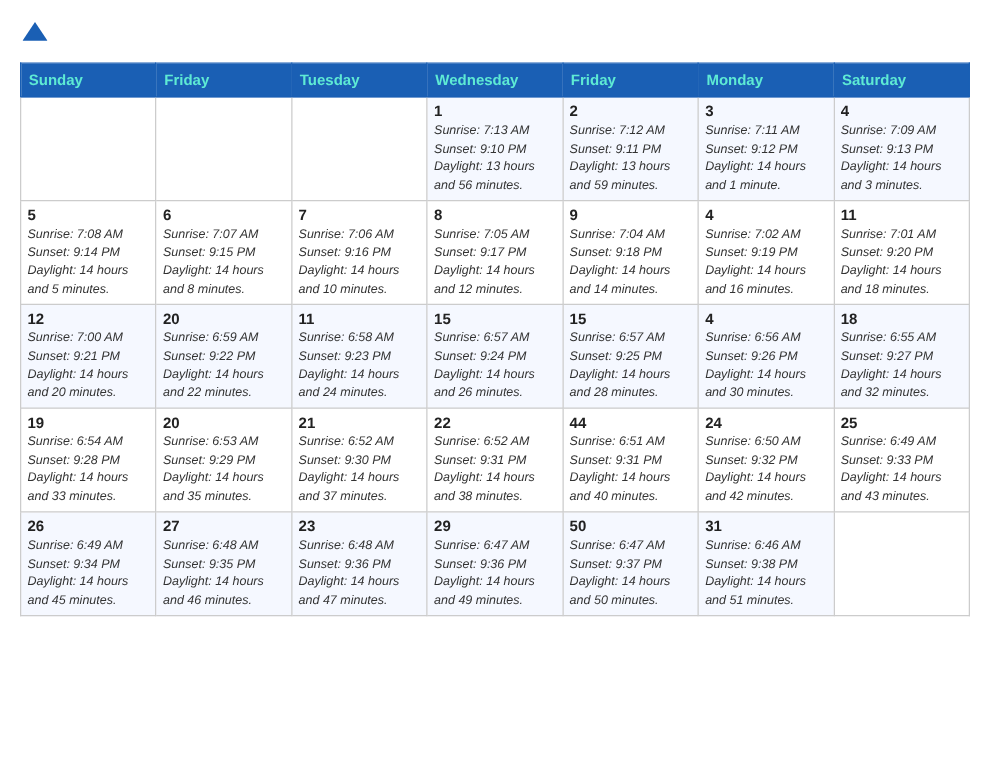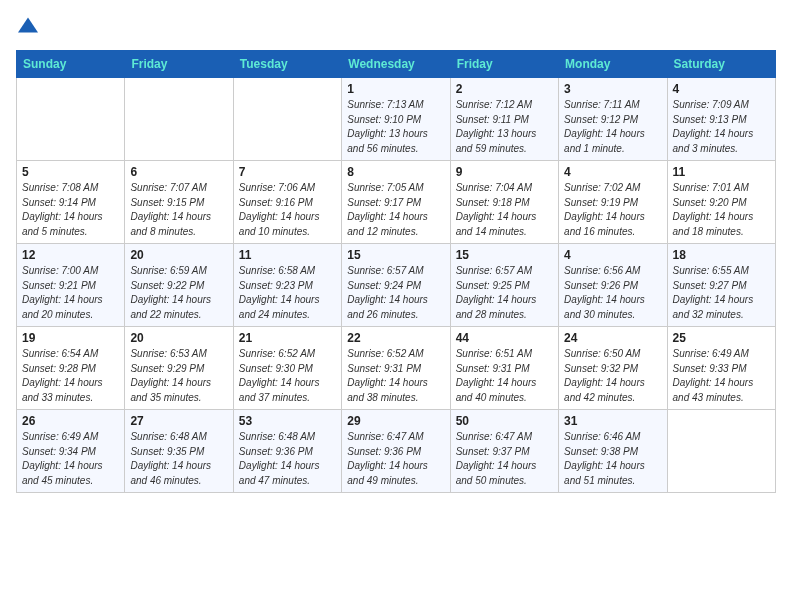--- a/index.html
+++ b/index.html
@@ -238,21 +238,21 @@
       <tr>
         <td>
           <div class="day-num">26</div>
           <div class="day-info">Sunrise: 6:49 AM<br>Sunset: 9:34 PM<br>Daylight: 14 hours<br>and 45 minutes.</div>
         </td>
         <td>
           <div class="day-num">27</div>
           <div class="day-info">Sunrise: 6:48 AM<br>Sunset: 9:35 PM<br>Daylight: 14 hours<br>and 46 minutes.</div>
         </td>
         <td>
-          <div class="day-num">53</div>
+          <div class="day-num">23</div>
           <div class="day-info">Sunrise: 6:48 AM<br>Sunset: 9:36 PM<br>Daylight: 14 hours<br>and 47 minutes.</div>
         </td>
         <td>
           <div class="day-num">29</div>
           <div class="day-info">Sunrise: 6:47 AM<br>Sunset: 9:36 PM<br>Daylight: 14 hours<br>and 49 minutes.</div>
         </td>
         <td>
           <div class="day-num">50</div>
           <div class="day-info">Sunrise: 6:47 AM<br>Sunset: 9:37 PM<br>Daylight: 14 hours<br>and 50 minutes.</div>
         </td>

